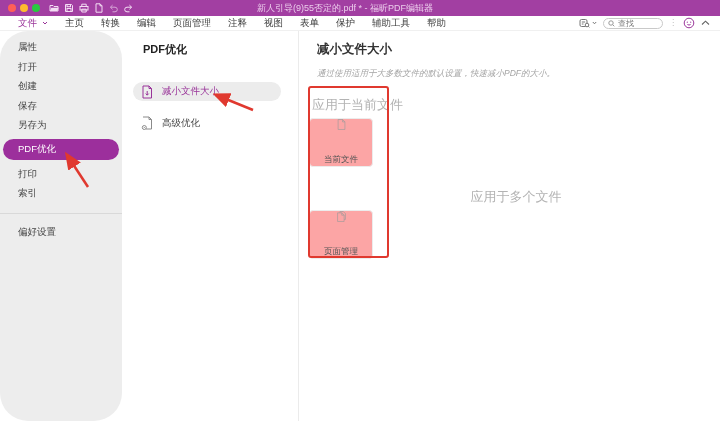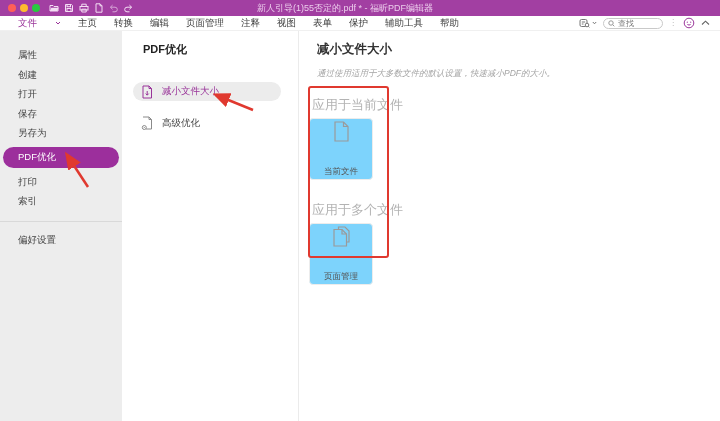--- a/index.html
+++ b/index.html
@@ -16,48 +16,48 @@
   .light.green { background:#28c840; }
   .tb-icons { display:flex; gap:4px; margin-left:8px; align-items:center; }
   .tb-icon { width:11px; height:11px; display:flex; align-items:center; justify-content:center; }
   .tb-icon svg { display:block; }
   .tb-title { position:absolute; left:160px; width:370px; text-align:center; font-size:9px; color:#eccdec; white-space:nowrap; }
 
   
   .menubar { position:absolute; left:0; top:16px; width:720px; height:15px; background:#fff; display:flex; align-items:center; justify-content:space-between; border-bottom:1px solid #f0f0f0; }
   .menu-left { display:flex; align-items:center; margin-left:18px; gap:17px; }
   .menu-item { font-size:9.5px; color:#3a3a3a; white-space:nowrap; cursor:default; }
-  .menu-item.active { color:#993399; display:flex; align-items:center; gap:18px; }
+  .menu-item.active { color:#993399; display:flex; align-items:center; gap:5px; }
   .menu-caret { font-size:7px; color:#993399; }
   .menu-right { display:flex; align-items:center; gap:6px; margin-right:10px; }
   .find-wrap { display:flex; align-items:center; gap:2px; }
   .search-box { display:flex; align-items:center; gap:3px; width:60px; height:11px; border:1px solid #c9c9c9; border-radius:6px; padding:0 4px; background:#fff; }
   .search-box input { border:none; outline:none; width:40px; font-size:8px; color:#888; background:transparent; font-family:inherit; }
   .vdots { color:#bbb; font-size:8px; line-height:1; letter-spacing:0; }
 
   
   .body { position:absolute; left:0; top:31px; width:720px; height:390px; display:flex; }
-  .sidebar { width:122px; height:100%; background:#ededed; padding-top:15px; }
+  .sidebar { width:122px; height:100%; background:#ededed; padding-top:7px;border-radius:28px; }
   .side-item { height:19.5px; display:flex; align-items:center; padding-left:18px; font-size:9.5px; color:#444; cursor:default; }
   .side-pill-wrap { height:22px; margin:3px 0 4px 0; padding:0 3px; display:flex; align-items:center; }
   .side-pill { width:116px; height:21px; background:#9c2f9c; border-radius:11px; display:flex; align-items:center; padding-left:15px; font-size:9.5px; color:#fff; }
   .side-sep { height:1px; background:#d9d9d9; margin:9px 0 9px 0; }
 
   .panel { width:177px; height:100%; background:#fff; border-right:1px solid #ebebeb; padding:0 0 0 11px; }
   .panel-title { margin:11px 0 0 10px; font-size:11px; font-weight:bold; color:#222; }
   .panel-item { display:flex; align-items:center; gap:9px; margin-top:14px; padding-left:8px; height:16px; font-size:9.5px; color:#444; }
   .panel-item.selected { margin-top:25px; width:148px; height:19px; background:#ececec; border-radius:9.5px; color:#993399; }
   .panel-item .p-icon { width:12px; height:14px; display:flex; align-items:center; }
 
   .content { flex:1; height:100%; background:#fff; padding-left:10px; }
   .content-title { margin:10px 0 0 8px; font-size:12.5px; font-weight:600; color:#333; }
   .content-desc { margin:10px 0 0 8px; font-size:8.5px; color:#a5a5a5;font-style:italic; }
   .section-label { margin:16px 0 0 3px; font-size:13px; color:#b3b3b3; }
-  .section-label.second { margin-top:21px; }
-  .card { margin-top:4px; width:64px; height:62px; border:1px solid #ececec; border-radius:4px; background:#7dd3fc; display:flex; flex-direction:column; align-items:center; justify-content:center; gap:24px; cursor:default; }
+  .section-label.second { margin-top:21px;text-align:center; }
+  .card { margin-top:4px; width:64px; height:49px; border:1px solid #ececec; border-radius:4px; background:#fca5a5; display:flex; flex-direction:column; align-items:center; justify-content:center; gap:24px; cursor:default; }
   .card-label { font-size:8.5px; color:#555; }
 
   
   .annotation { position:absolute; left:0; top:0; width:720px; height:421px; pointer-events:none; z-index:50; }
 </style>
 </head>
 <body>
 
 <div class="app">
 
@@ -100,21 +100,21 @@
             <path d="M4.6 2.1 L2.4 4.2 L4.6 6.3"></path>
           </svg>
       </span>
       <span class="tb-icon">
         <svg width="11" height="10" viewBox="0 0 11 10" fill="none" stroke="#f3def3" stroke-width="1">
             <path d="M8.5 4.2 H4 a2.3 2.3 0 0 0 0 4.6 H6.5"></path>
             <path d="M6.4 2.1 L8.6 4.2 L6.4 6.3"></path>
           </svg>
       </span>
     </div>
-    <div class="tb-title">新人引导(1)55否定的.pdf * - 福昕PDF编辑器</div>
+    <div class="tb-title">新人引导(9)55否定的.pdf * - 福昕PDF编辑器</div>
   </div>
 
   <div class="menubar">
     <div class="menu-left">
       <span class="menu-item active">
         <span>文件</span>
         <svg class="menu-caret" width="6" height="4" viewBox="0 0 6 4" fill="none" stroke="#993399" stroke-width="1">
             <path d="M1 1 L3 3 L5 1"></path>
           </svg>
       </span>
@@ -158,22 +158,22 @@
       <svg width="9" height="6" viewBox="0 0 9 6" fill="none" stroke="#666" stroke-width="1.1">
           <path d="M1 4.5 L4.5 1.2 L8 4.5"></path>
         </svg>
     </div>
   </div>
 
   <div class="body">
 
     <div class="sidebar">
       <div class="side-item">属性</div>
+      <div class="side-item">打开</div>
       <div class="side-item">创建</div>
-      <div class="side-item">打开</div>
       <div class="side-item">保存</div>
       <div class="side-item">另存为</div>
       <div class="side-pill-wrap">
         <div class="side-pill">PDF优化</div>
       </div>
       <div class="side-item">打印</div>
       <div class="side-item">索引</div>
       <div class="side-sep"></div>
       <div class="side-item">偏好设置</div>
     </div>

